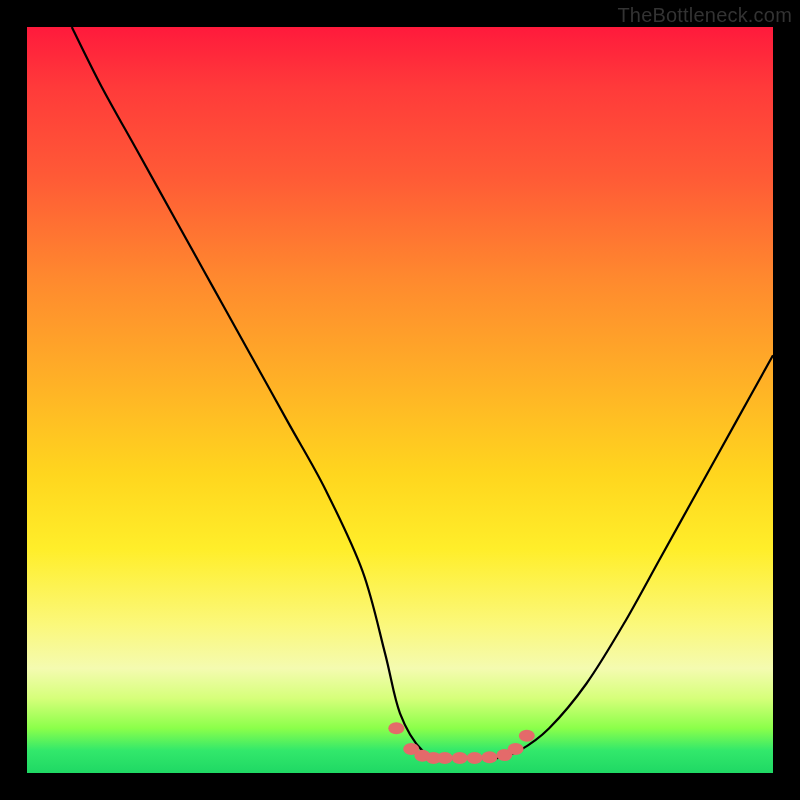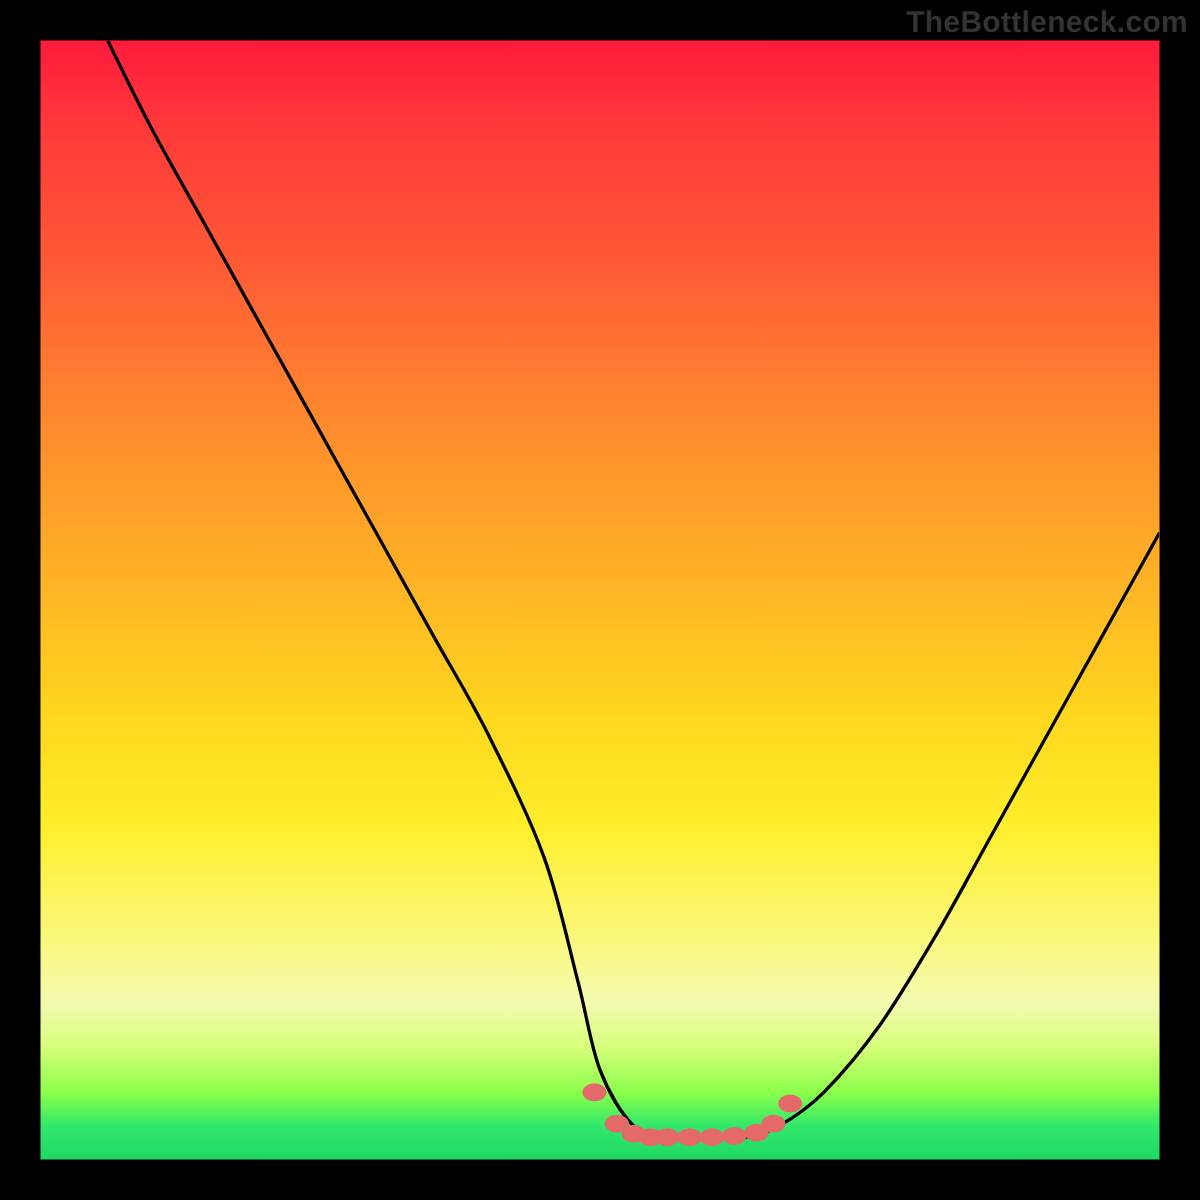--- a/index.html
+++ b/index.html
@@ -41,21 +41,21 @@
       #32e86b 97%,
       #1fd864 100%
     );
   }
   .watermark {
     position: absolute;
     top: 4px;
     right: 8px;
     color: #333333;
     font-size: 20px;
-    font-weight: 700;
+    font-weight: 400;
     letter-spacing: 0.2px;
     user-select: none;
   }
   svg.curve {
     position: absolute;
     left: 0;
     top: 0;
     width: 746px;
     height: 746px;
   }

